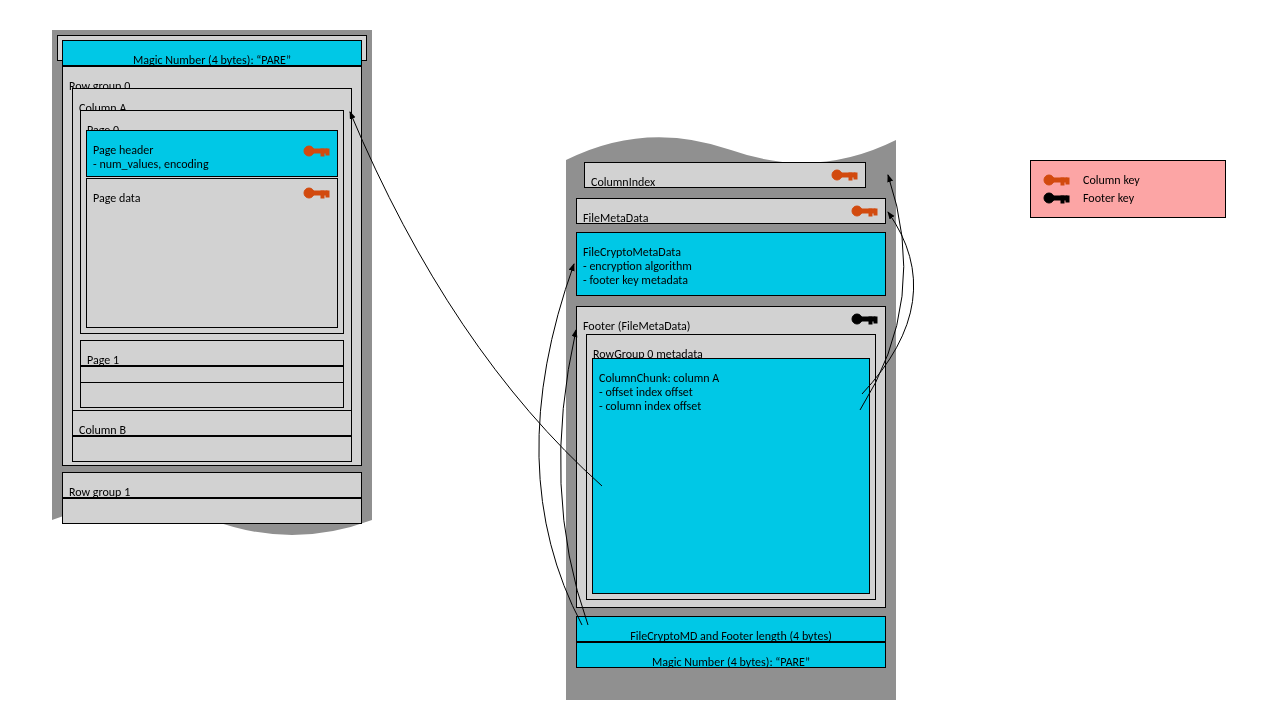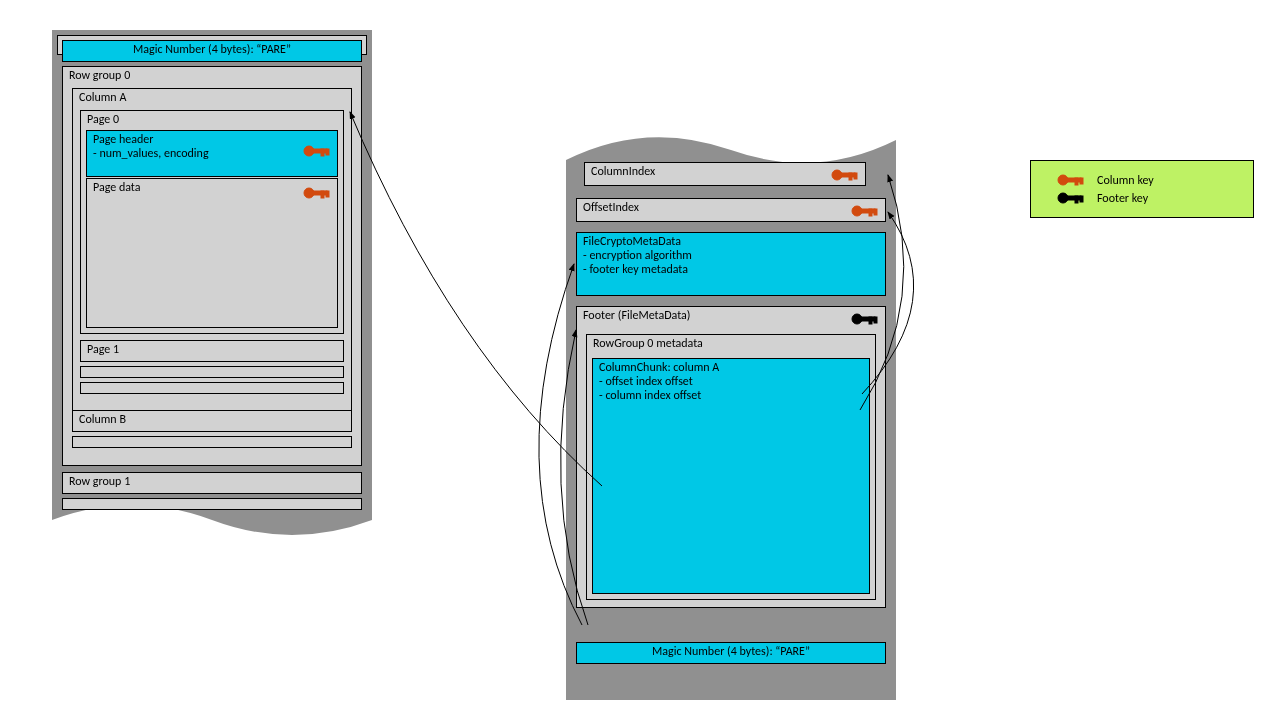--- a/index.html
+++ b/index.html
@@ -1,25 +1,25 @@
 <!DOCTYPE html>
 <html><head>
 <meta charset="utf-8">
 <style>
   html,body{margin:0;padding:0;font-family:Calibri,Arial,sans-serif;font-size:12px;color:#000;background:#fff}
   .canvas{position:relative;width:1280px;height:720px}
-  .box{position:absolute;border:1px solid #000;box-sizing:border-box;padding:1px 6px}
+  .box{position:absolute;border:1px solid #000;box-sizing:border-box;padding:12px 6px}
   .grey{background:#d2d2d2}
   .cyan{background:#00c8e6}
   .outer{background:#d2d2d2}
   .hdr{text-align:center}
   .key-icon{display:inline-block;width:28px;height:14px;vertical-align:middle}
   .key-col{fill:#d24a0e;stroke:#d24a0e}
   .key-foot{fill:#000;stroke:#000}
-  .legend{position:absolute;border:1px solid #000;background:#bef264;padding:8px 26px}
+  .legend{position:absolute;border:1px solid #000;background:#fca5a5;padding:8px 12px}
   .legend-row{display:flex;align-items:center;gap:12px;margin:4px 0}
   svg.arrows{position:absolute;left:0;top:0;width:1280px;height:720px;pointer-events:none}
   .wave{position:absolute;pointer-events:none}
 </style>
 </head>
 <body>
 
 <div class="canvas">
 
 <svg class="wave" style="left:52px;top:30px" width="320" height="570" viewBox="0 0 320 570">
@@ -63,21 +63,21 @@
 <div class="box grey" style="left:584px;top:162px;width:282px;height:24px">
   <span>ColumnIndex</span>
   <span style="position:absolute;right:6px;top:4px"><svg class="key-icon" viewBox="0 0 28 14">
           <circle cx="6" cy="7" r="5" class="key-col"></circle>
           <rect x="10" y="5" width="14" height="4" class="key-col"></rect>
           <rect x="18" y="5" width="3" height="7" class="key-col"></rect>
           <rect x="23" y="5" width="3" height="6" class="key-col"></rect>
         </svg></span>
 </div>
 <div class="box grey" style="left:576px;top:198px;width:310px;height:24px">
-  <span>OffsetIndex</span>
+  <span>FileMetaData</span>
   <span style="position:absolute;right:6px;top:4px"><svg class="key-icon" viewBox="0 0 28 14">
           <circle cx="6" cy="7" r="5" class="key-col"></circle>
           <rect x="10" y="5" width="14" height="4" class="key-col"></rect>
           <rect x="18" y="5" width="3" height="7" class="key-col"></rect>
           <rect x="23" y="5" width="3" height="6" class="key-col"></rect>
         </svg></span>
 </div>
 <div class="box cyan" style="left:576px;top:232px;width:310px;height:64px">
   <span>FileCryptoMetaData</span><br>
   <span>-   encryption algorithm</span><br>
@@ -91,20 +91,21 @@
           <rect x="18" y="5" width="3" height="7" class="key-foot"></rect>
           <rect x="23" y="5" width="3" height="6" class="key-foot"></rect>
         </svg></span>
 </div>
 <div class="box grey" style="left:586px;top:334px;width:290px;height:266px"><span>RowGroup 0 metadata</span></div>
 <div class="box cyan" style="left:592px;top:358px;width:278px;height:236px">
   <span>ColumnChunk: column A</span><br>
   <span>-   offset index offset</span><br>
   <span>-   column index offset</span>
 </div>
+<div class="box cyan hdr" style="left:576px;top:616px;width:310px;height:22px">FileCryptoMD and Footer length (4 bytes)</div>
 <div class="box cyan hdr" style="left:576px;top:642px;width:310px;height:22px">Magic Number (4 bytes): “PARE”</div>
 
 <div class="legend" style="left:1030px;top:160px;width:170px">
   <div class="legend-row">
     <svg class="key-icon" viewBox="0 0 28 14">
           <circle cx="6" cy="7" r="5" class="key-col"></circle>
           <rect x="10" y="5" width="14" height="4" class="key-col"></rect>
           <rect x="18" y="5" width="3" height="7" class="key-col"></rect>
           <rect x="23" y="5" width="3" height="6" class="key-col"></rect>
         </svg>

